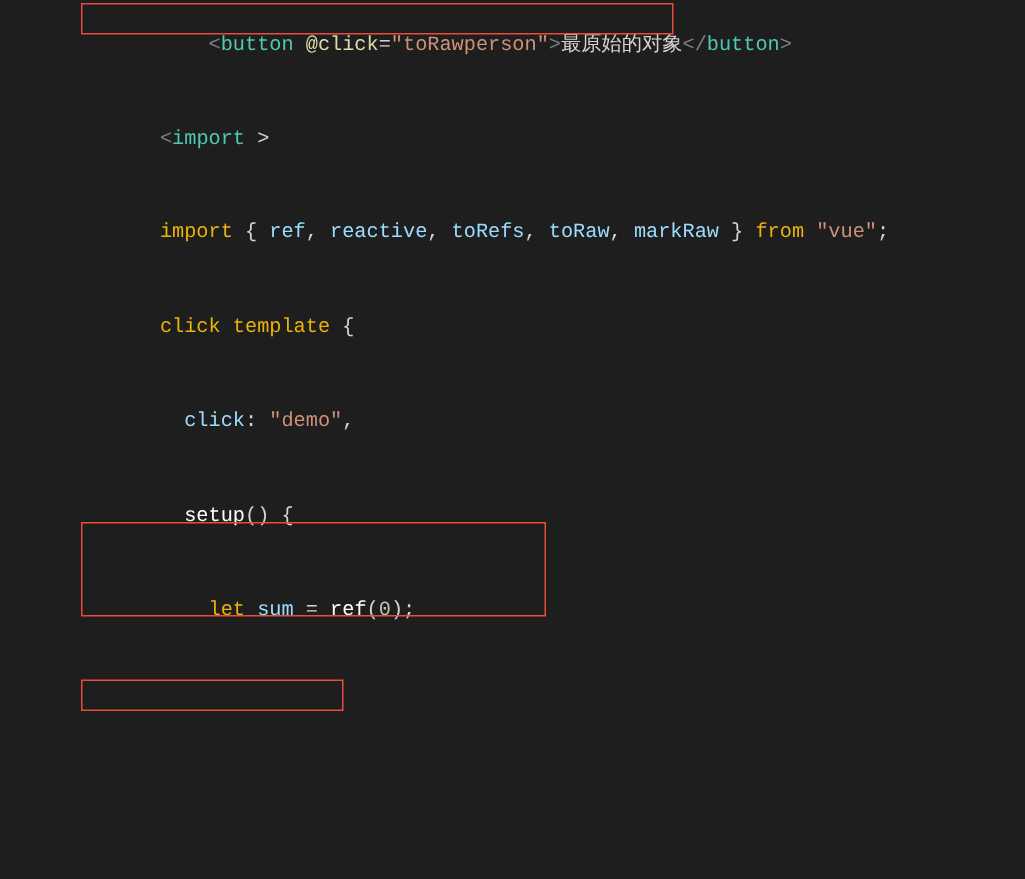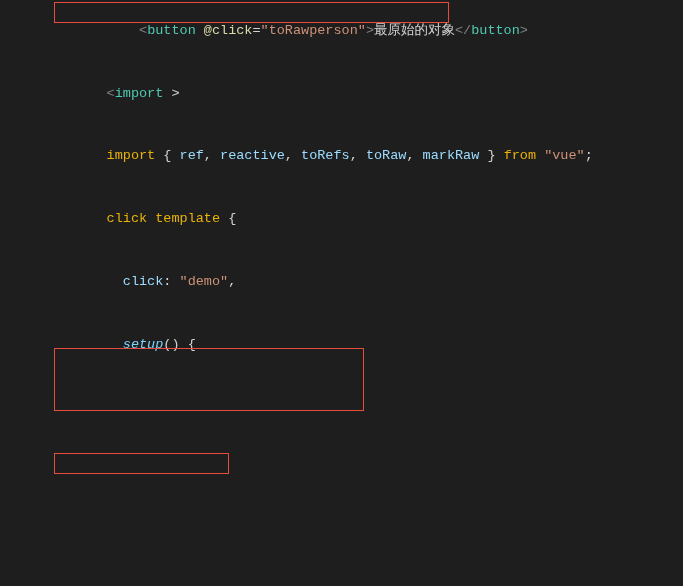--- a/index.html
+++ b/index.html
@@ -41,21 +41,21 @@
       display: flex;
       align-items: center;
       justify-content: center;
     }
     .code {
       flex: 1;
       padding-left: 4px;
     }
     
     .kw { color: #eab308; }      
-    .fn { color: #7dd3fc; font-style: italic; }       
+    .fn { color: #ffffff; }       
     .str { color: #ce9178; }      
     .num { color: #b5cea8; }      
     .tag { color: #4ec9b0; }      
     .attr { color: #9cdcfe; }  
     .plain { color: #d4d4d4; }
     .red-box {
       position: absolute;
       border: 1.5px solid #e74c3c;
       pointer-events: none;
       z-index: 10;
@@ -119,20 +119,27 @@
   </div>
 
   <div class="line">
     <span class="line-num">   </span>
     <span class="gutter"></span>
     <span class="code">
       <span class="plain">  </span><span class="fn">setup</span><span class="plain">() {</span>
     </span>
   </div>
 
+  <div class="line">
+    <span class="line-num">   </span>
+    <span class="gutter"></span>
+    <span class="code">
+      <span class="plain">    </span><span class="kw">let</span><span class="plain"> </span><span class="attr">sum</span><span class="plain"> = </span><span class="fn">ref</span><span class="plain">(</span><span class="num">0</span><span class="plain">);</span>
+    </span>
+  </div>
 
   <div class="line">
     <span class="line-num">   </span>
     <span class="gutter"></span>
     <span class="code">
       
     </span>
   </div>
 
 </div>

